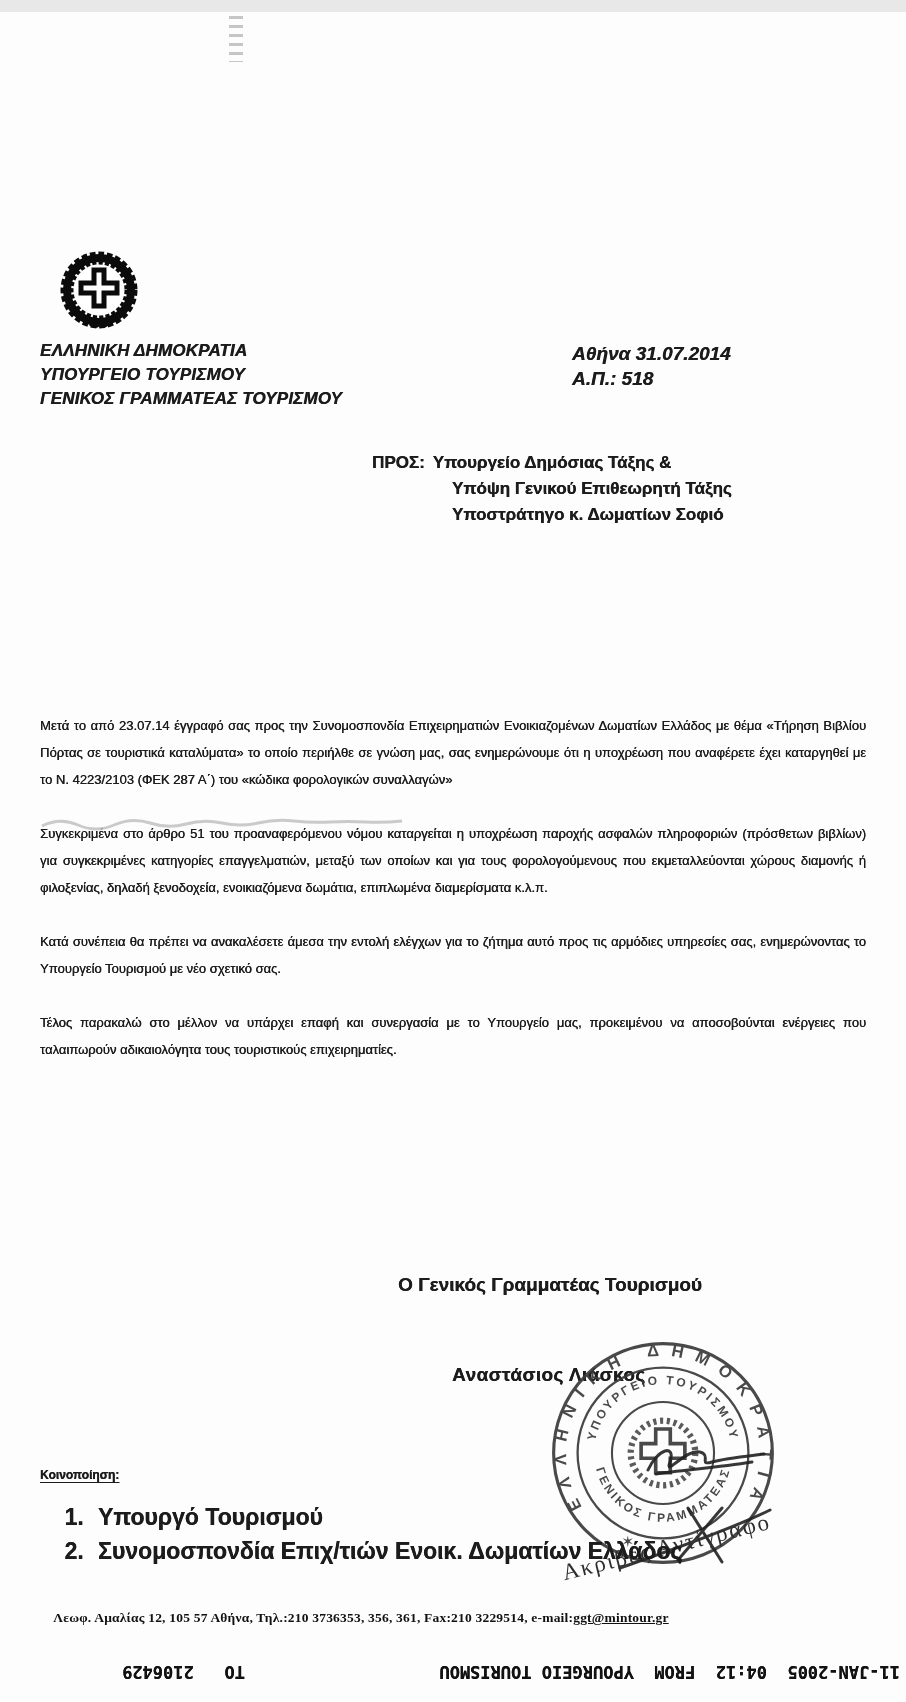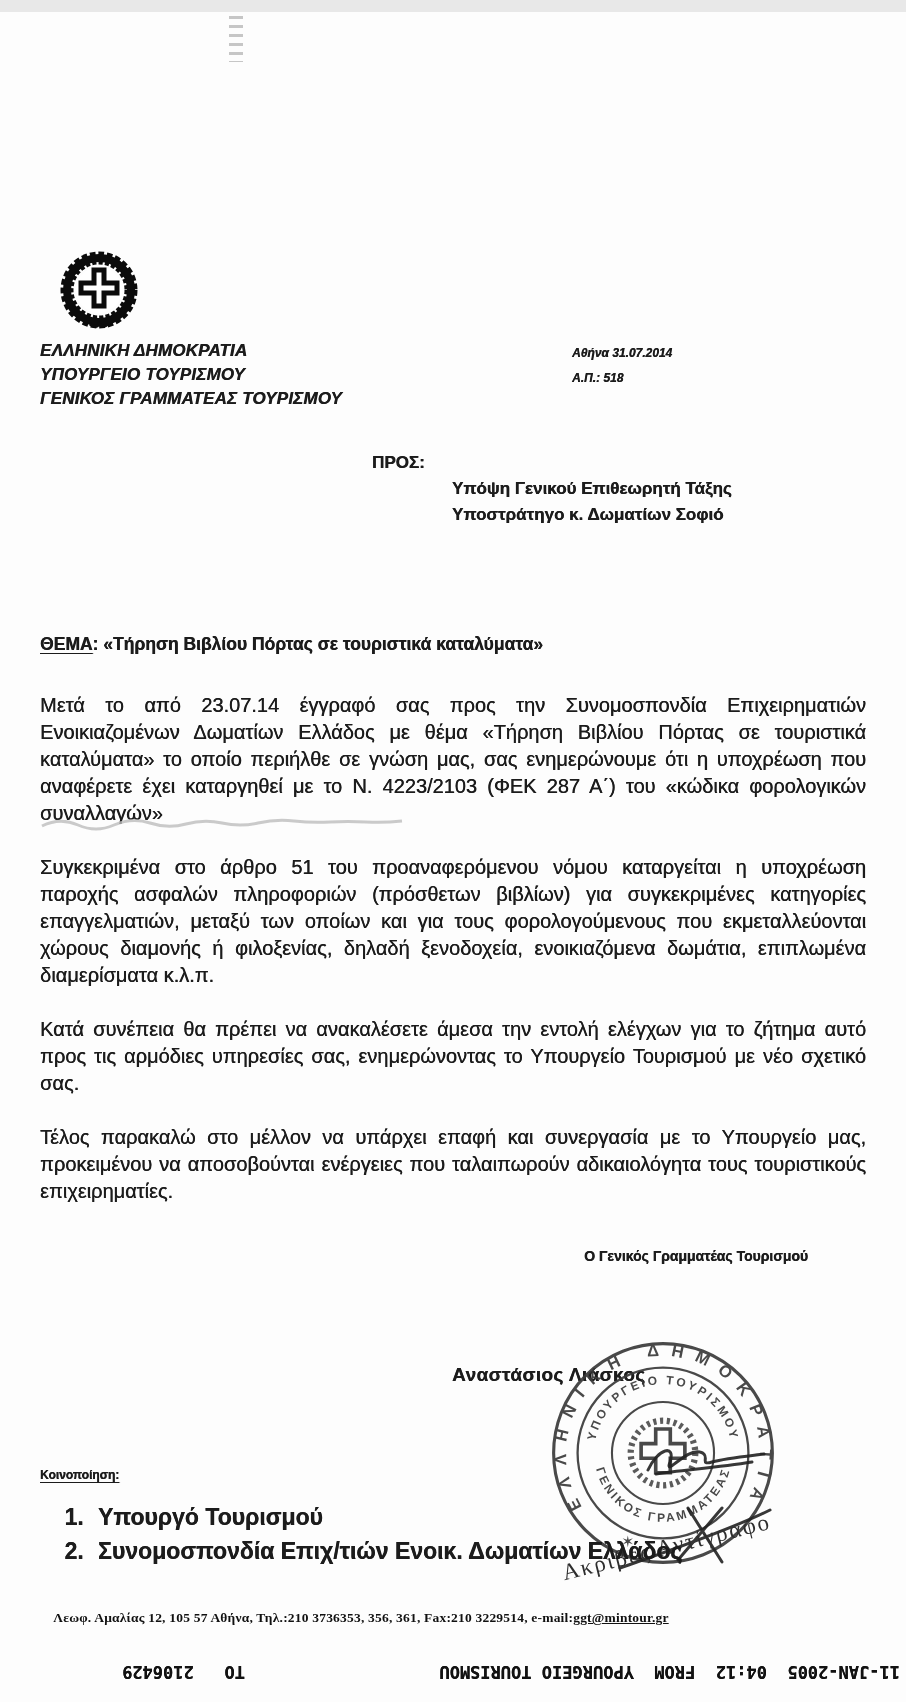--- a/index.html
+++ b/index.html
@@ -6,38 +6,38 @@
   .page{
     position:relative;width:906px;height:1702px;background:#fdfdfd;
     font-family:"Liberation Sans",sans-serif;color:#1c1c1c;overflow:hidden;
     margin:12px auto;
   }
   .ink{ text-shadow:0.35px 0 0 currentColor; }
   .abs{ position:absolute; }
 
   
   .org-block{ left:40px; top:327px; font-size:17px; font-weight:700; font-style:italic; line-height:24px; letter-spacing:.2px;}
-  .date-block{ left:572px; top:329px; font-size:12px; font-weight:700; font-style:italic; line-height:25px;}
+  .date-block{ left:572px; top:329px; font-size:19px; font-weight:700; font-style:italic; line-height:25px;}
 
   
   .recipient{ left:372px; top:438px; font-size:17px; font-weight:700; line-height:26px;}
   .recipient .l1{ display:flex; gap:8px;align-items:center;}
   .recipient .indent1{ padding-left:68px;}
   .recipient .indent2{ padding-left:80px;}
 
   
   .subject{ left:40px; top:622px; font-size:17.5px; font-weight:700;}
   .subject .lbl{ text-decoration:underline; text-underline-offset:3px;}
 
   
-  .body-text{ left:40px; top:680px; width:826px; font-size:20px; line-height:27px; text-align:justify;}
+  .body-text{ left:40px; top:700px; width:826px; font-size:13px; line-height:27px; text-align:justify;}
   .body-text p{ margin:0 0 27px 0;}
 
   
-  .sig-title{ left:398px; top:1236px; width:410px; text-align:right; font-size:14px; font-weight:700;}
+  .sig-title{ left:398px; top:1262px; width:410px; text-align:left; font-size:19px; font-weight:700;}
   .sig-name{ left:452px; top:1352px; font-size:19px; font-weight:700; letter-spacing:.4px;}
   .certified{ left:566px; top:1548px; font-family:"Liberation Serif",serif; font-size:23px; color:#2e2e2e;
               transform:rotate(-14deg); transform-origin:left bottom; letter-spacing:2px; white-space:nowrap;}
 
   
   .cc-label{ left:40px; top:1456px; font-size:12px; font-weight:700; text-decoration:underline; text-underline-offset:3px;}
   .cc-list{ left:60px; top:1488px; font-size:23px; font-weight:700; line-height:34px;}
   .cc-list ol{ margin:0; padding-left:30px;}
   .cc-list li{ padding-left:8px;}
 
@@ -81,28 +81,26 @@
   </div>
 
   <div class="abs date-block ink">
     <div>Αθήνα 31.07.2014</div>
     <div>Α.Π.:  518</div>
   </div>
 
   <div class="abs recipient ink">
     <div class="l1">
       <span>ΠΡΟΣ:</span>
+      <span>Υπουργείο Δημόσιας Τάξης &amp;</span>
     </div>
     <div class="indent2">Υπόψη Γενικού Επιθεωρητή Τάξης</div>
     <div class="indent2">Υποστράτηγο κ. Δωματίων Σοφιό</div>
   </div>
 
-  <div class="abs subject ink">
-    <span class="lbl">ΘΕΜΑ</span><span>: «Τήρηση Βιβλίου Πόρτας σε τουριστικά καταλύματα»</span>
-  </div>
 
   <div class="abs body-text ink">
     <p>Μετά το από 23.07.14 έγγραφό σας προς την Συνομοσπονδία Επιχειρηματιών Ενοικιαζομένων Δωματίων Ελλάδος με θέμα «Τήρηση Βιβλίου Πόρτας σε τουριστικά καταλύματα» το οποίο περιήλθε σε γνώση μας, σας ενημερώνουμε ότι η υποχρέωση που αναφέρετε έχει καταργηθεί με το Ν. 4223/2103 (ΦΕΚ 287 Α΄) του «κώδικα φορολογικών συναλλαγών»</p>
     <p>Συγκεκριμένα στο άρθρο 51 του προαναφερόμενου νόμου καταργείται η υποχρέωση παροχής ασφαλών πληροφοριών (πρόσθετων βιβλίων) για συγκεκριμένες κατηγορίες επαγγελματιών, μεταξύ των οποίων και για τους φορολογούμενους που εκμεταλλεύονται χώρους διαμονής ή φιλοξενίας, δηλαδή ξενοδοχεία, ενοικιαζόμενα δωμάτια, επιπλωμένα διαμερίσματα κ.λ.π.</p>
     <p>Κατά συνέπεια θα πρέπει να ανακαλέσετε άμεσα την εντολή ελέγχων για το ζήτημα αυτό προς τις αρμόδιες υπηρεσίες σας, ενημερώνοντας το Υπουργείο Τουρισμού με νέο σχετικό σας.</p>
     <p>Τέλος παρακαλώ στο μέλλον να υπάρχει επαφή και συνεργασία με το Υπουργείο μας, προκειμένου να αποσοβούνται ενέργειες που ταλαιπωρούν αδικαιολόγητα τους τουριστικούς επιχειρηματίες.</p>
   </div>
 
   <svg class="abs squiggle" style="left:38px;top:798px;" width="420" height="26" viewBox="0 0 420 26">
     <path d="M4 16 q 18 -9 36 -1 t 36 0 t 36 -2 t 36 1 t 36 -1 t 36 0 t 36 -2 t 36 1 t 36 0 t 36 -1" fill="none" stroke="#bdbdbd" stroke-width="3" opacity="0.8"></path>

